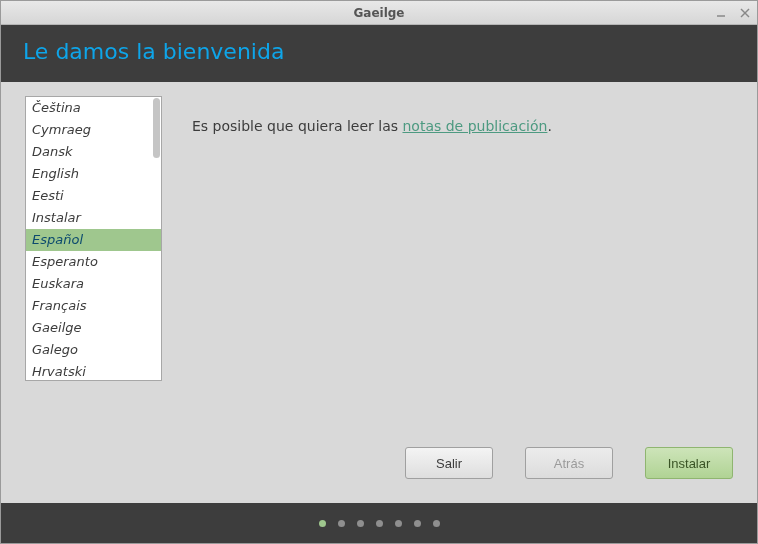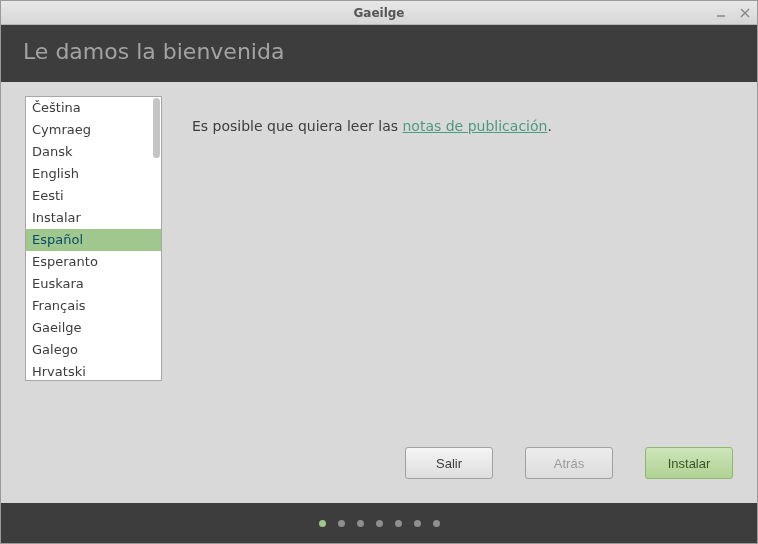--- a/index.html
+++ b/index.html
@@ -49,21 +49,21 @@
     height: 16px;
     display: flex;
     align-items: center;
     justify-content: center;
     color: #888;
     font-size: 13px;
     cursor: pointer;
   }
   .dark-banner {
     background: #3d3d3d;
-    color: #a3a3a3;
+    color: #0ea5e9;
     padding: 14px 22px 18px 22px;
     font-size: 22px;
     font-weight: 400;
   }
   .content-area {
     flex: 1;
     background: #d9d9d9;
     padding: 14px 24px 10px 24px;
     display: flex;
     flex-direction: column;
@@ -79,20 +79,21 @@
     height: 285px;
     background: #fff;
     border: 1px solid #a7a7a7;
     overflow: hidden;
     position: relative;
   }
   .lang-list {
     list-style: none;
     height: 100%;
     overflow-y: hidden;
+    font-style: italic;
   }
   .lang-list li {
     padding: 2px 6px 2px 6px;
     font-size: 13px;
     line-height: 18px;
     cursor: pointer;
     white-space: nowrap;
   }
   .lang-list li.selected {
     background: #9fc78e;

